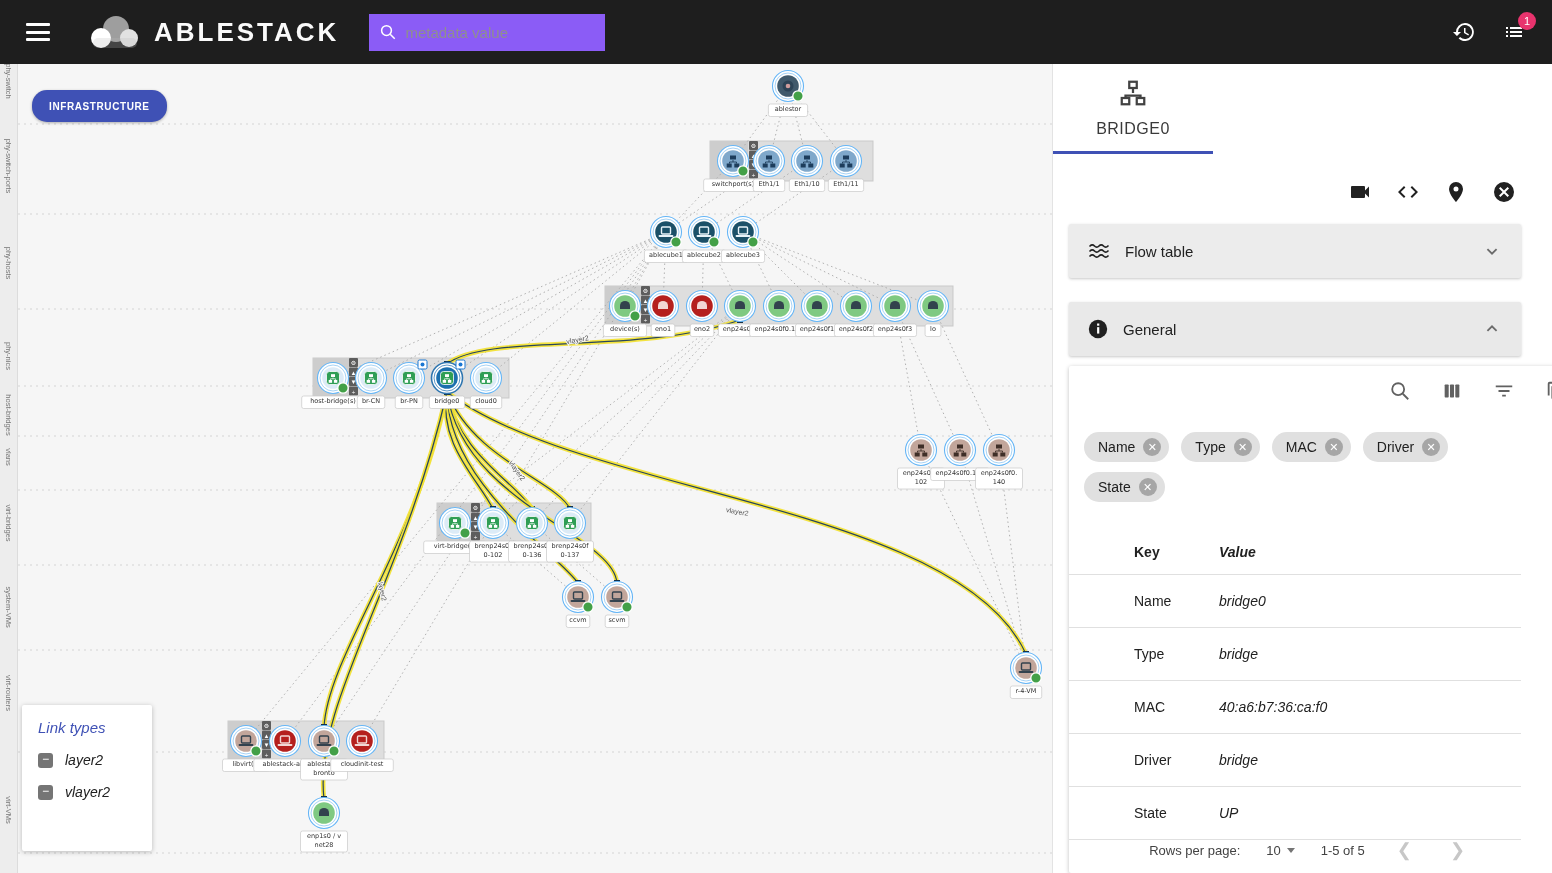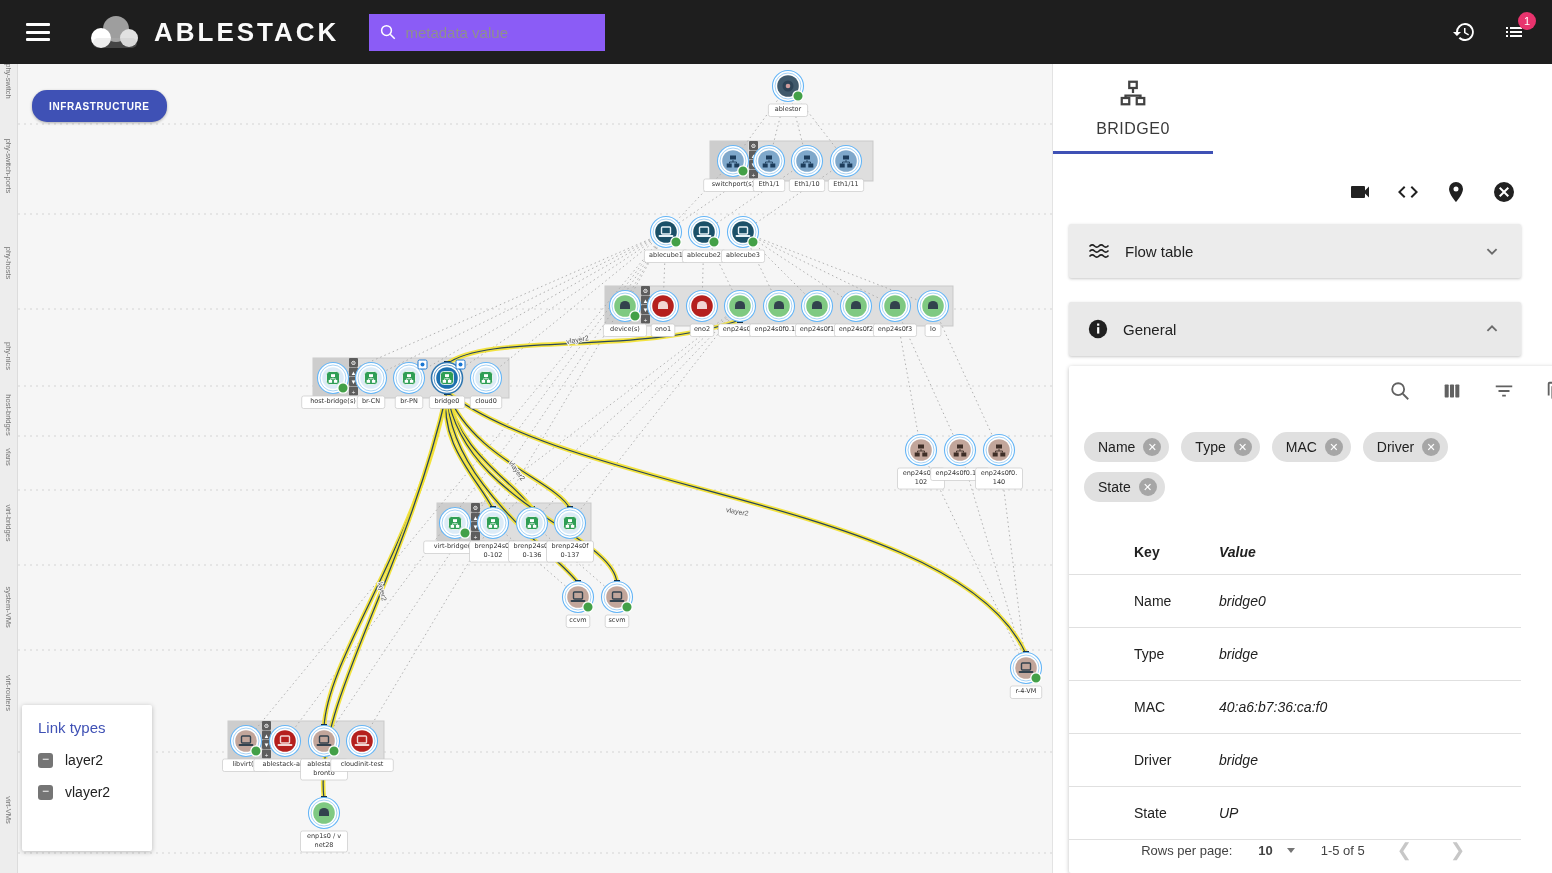--- a/index.html
+++ b/index.html
@@ -19,21 +19,21 @@
   .icon-btn { position:relative; width:24px; height:24px; cursor:pointer; }
   .badge { position:absolute; top:-8px; right:-10px; min-width:18px; height:18px; border-radius:9px; background:#e8336d; color:#fff; font-size:11px; display:flex; align-items:center; justify-content:center; padding:0 4px; }
 
   
   .rail { position:absolute; left:0; top:64px; width:18px; height:809px; background:#ededed; border-right:1px solid #dcdcdc; z-index:10; }
   .rail-label { position:absolute; left:4px; writing-mode:vertical-rl; font-size:7.5px; color:#777; white-space:nowrap; transform:translateY(-50%); }
 
   
   .canvas { position:absolute; left:18px; top:64px; width:1034px; height:809px; background:#f6f6f6; overflow:hidden; }
   .mode-chip { position:absolute; left:14px; top:26px; height:30px; background:#3f51b5; color:#fff; font-size:10px; font-weight:bold; letter-spacing:0.6px; border-radius:15px; padding:16px 17px; display:flex; align-items:center; box-shadow:0 1px 3px rgba(0,0,0,0.3); cursor:pointer; z-index:5; }
-  .legend { position:absolute; left:4px; top:641px; width:130px; height:146px; background:#fff; border-radius:2px; box-shadow:0 1px 5px rgba(0,0,0,0.25); padding:14px 16px; z-index:5; }
+  .legend { position:absolute; left:4px; top:641px; width:130px; height:146px; background:#fff; border-radius:2px; box-shadow:0 1px 5px rgba(0,0,0,0.25); padding:14px 16px; z-index:5;font-style:italic; }
   .legend-title { color:#3f51b5; font-size:15px; margin-bottom:16px; }
   .legend-item { display:flex; align-items:center; gap:12px; margin-bottom:16px; cursor:pointer; }
   .legend-swatch { width:15px; height:15px; border-radius:3px; background:#757575; color:#fff; font-size:12px; line-height:13px; text-align:center; }
   .legend-label { font-size:14px; color:#212121; }
   svg.topo { position:absolute; left:0; top:0; }
 
   
   .panel { position:absolute; left:1052px; top:64px; width:500px; height:809px; background:#fff; border-left:1px solid #e3e3e3; }
   .tab { position:absolute; left:0; top:0; width:160px; height:90px; text-align:center; cursor:pointer; }
   .tab-title { font-size:16px; color:#3a3a3a; letter-spacing:0.5px; margin-top:8px; }
@@ -49,21 +49,21 @@
   .chips { position:absolute; left:15px; top:66px; width:420px; display:flex; flex-wrap:wrap; gap:10px 12px; }
   .chip { height:30px; background:#e0e0e0; border-radius:15px; display:flex; align-items:center; padding:0 8px 0 14px; gap:8px; }
   .chip-label { font-size:14px; color:#212121; }
   .chip-x { width:18px; height:18px; border-radius:50%; background:#a6a6a6; color:#fff; font-size:11px; line-height:18px; text-align:center; cursor:pointer; }
   table.kv { position:absolute; left:0; top:164px; width:452px; border-collapse:collapse; font-size:14px; }
   table.kv th { text-align:left; font-weight:bold; color:#212121; padding:14px 0 14px 0; border-bottom:1px solid #e0e0e0; }
   table.kv td { color:#212121; padding:18px 0; border-bottom:1px solid #e0e0e0; }
   .col-key { padding-left:65px !important; width:150px; }
   .col-val { padding-left:0 !important;font-style:italic; }
   .pager { position:absolute; left:0; top:461px; width:452px; height:46px; display:flex; align-items:center; justify-content:flex-end; gap:26px; padding-right:50px; font-size:13px; color:#424242; }
-  .pager .sel { display:flex; align-items:center; gap:14px; cursor:pointer;font-weight:bold; }
+  .pager .sel { display:flex; align-items:center; gap:6px; cursor:pointer; }
   .caret-down { width:0; height:0; border-left:4px solid transparent; border-right:4px solid transparent; border-top:5px solid #757575; }
   .pg-chev { color:#c7c7c7; font-size:18px; cursor:default; padding:0 6px; }
 </style>
 </head>
 <body>
 
 <div class="page">
 
   <div class="topbar">
     <div class="hamburger">

